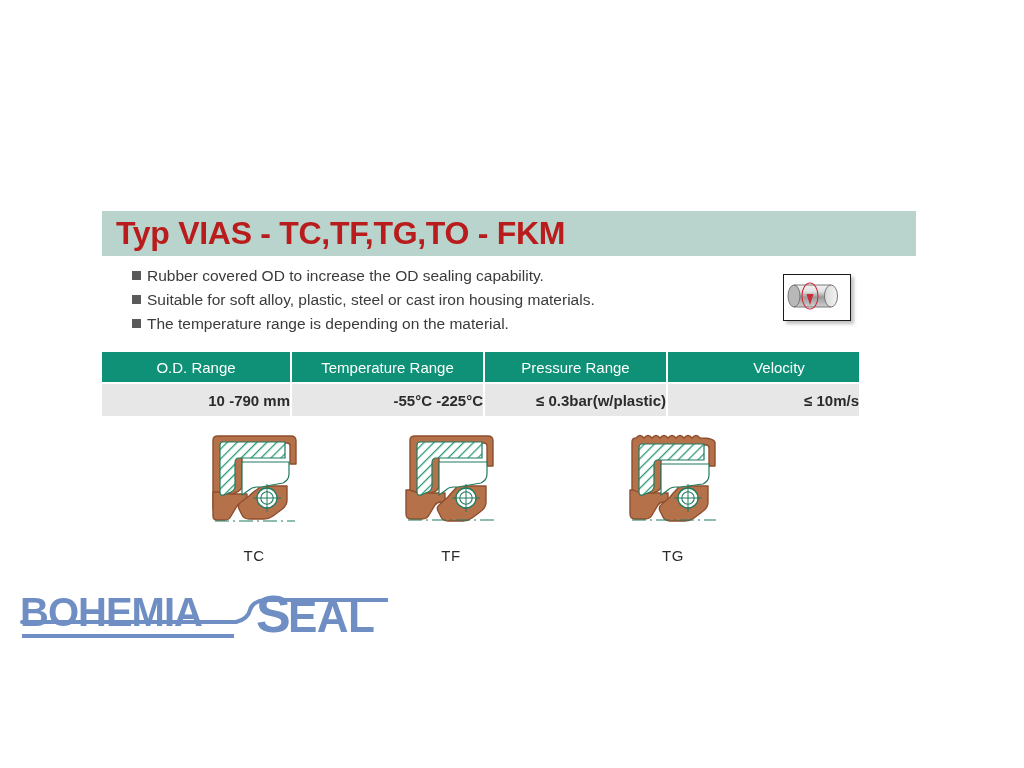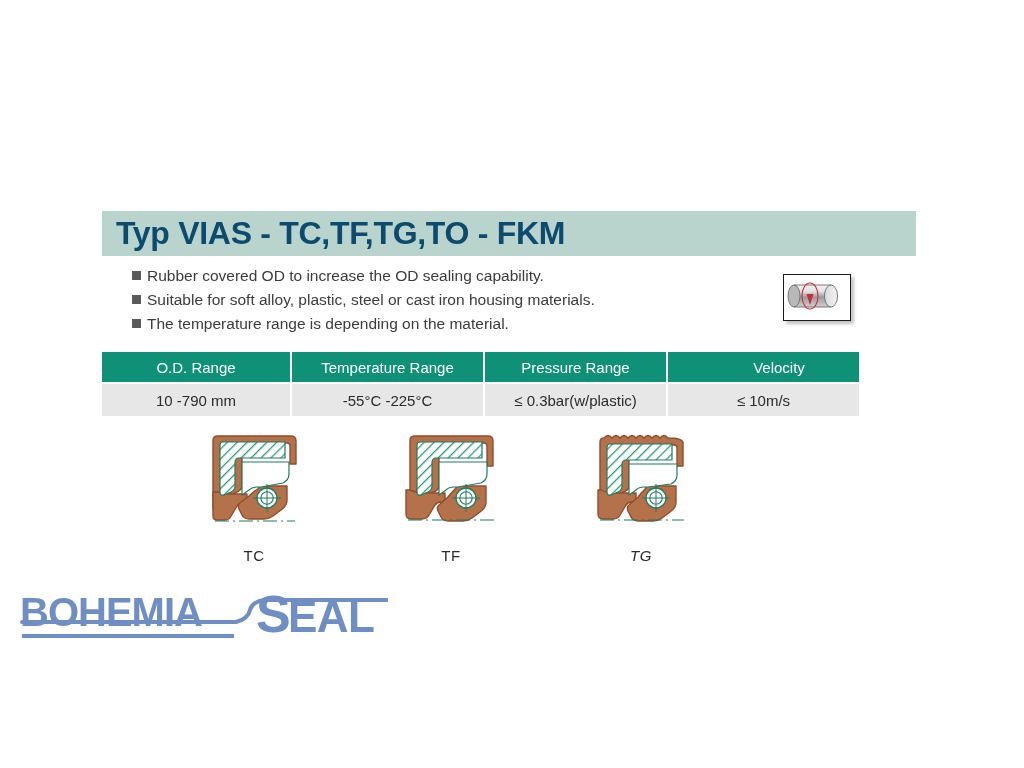--- a/index.html
+++ b/index.html
@@ -25,21 +25,21 @@
     width: 814px;
     height: 45px;
     background: #b9d4cc;
     display: flex;
     align-items: center;
   }
   .title-text {
     font-size: 32px;
     font-weight: bold;
     letter-spacing: -0.3px;
-    color: #0c4a6e;
+    color: #b91c1c;
     padding-left: 14px;
     white-space: nowrap;
     font-family: "Liberation Sans", sans-serif;
   }
 
   
   .bullets {
     position: absolute;
     left: 132px;
     top: 266px;
@@ -98,24 +98,25 @@
     text-align: center;
     border-right: 2px solid #ffffff;
     padding: 0;
   }
   .spec-table th:last-child { border-right: none; padding-left: 31px; }
   .spec-table td {
     background: #e7e7e7;
     color: #2b2b2b;
     font-size: 15px;
     height: 32px;
-    text-align: center;
+    text-align: right;
     border-right: 2px solid #ffffff;
     border-top: 2px solid #ffffff;
     padding: 0;
+    font-weight: bold;
   }
   .spec-table td:last-child { border-right: none; }
 
   
   .seals {
     position: absolute;
     left: 0;
     top: 430px;
     width: 1024px;
     height: 140px;
@@ -278,21 +279,21 @@
                Q53,57 50,60 L43,65 Z" fill="#ffffff" stroke="#1f7a5e" stroke-width="1.2" stroke-linejoin="round"></path>
       <circle cx="70" cy="68" r="10" fill="#ffffff" stroke="#1f7a5e" stroke-width="1.3"></circle>
       <circle cx="70" cy="68" r="6.2" fill="none" stroke="#1f7a5e" stroke-width="1.1"></circle>
       <line x1="56" y1="68" x2="84" y2="68" stroke="#1f7a5e" stroke-width="1"></line>
       <line x1="70" y1="54" x2="70" y2="82" stroke="#1f7a5e" stroke-width="1"></line>
       <line x1="12" y1="90" x2="98" y2="90" stroke="#1f7a5e" stroke-width="1.2" stroke-dasharray="14,4,2,4"></line>
     </svg>
     <div class="seal-caption">TF</div>
   </div>
 
-  <div class="seal-fig" style="left:586px; top:0px; width:110px;font-style:italic;">
+  <div class="seal-fig" style="left:618px; top:0px; width:110px;">
     <svg width="110" height="105" viewBox="0 0 110 105">
       <defs>
         <pattern id="hatchTG" width="7" height="7" patternTransform="rotate(45)" patternUnits="userSpaceOnUse">
           <rect width="7" height="7" fill="#ffffff"></rect>
           <line x1="0" y1="0" x2="0" y2="7" stroke="#2e9b79" stroke-width="2.6"></line>
         </pattern>
       </defs>
 
       <path d="M14,12 Q14,8 18,8
                q4,-5 8,0 q4,-5 8,0 q4,-5 8,0 q4,-5 8,0 q4,-5 8,0

